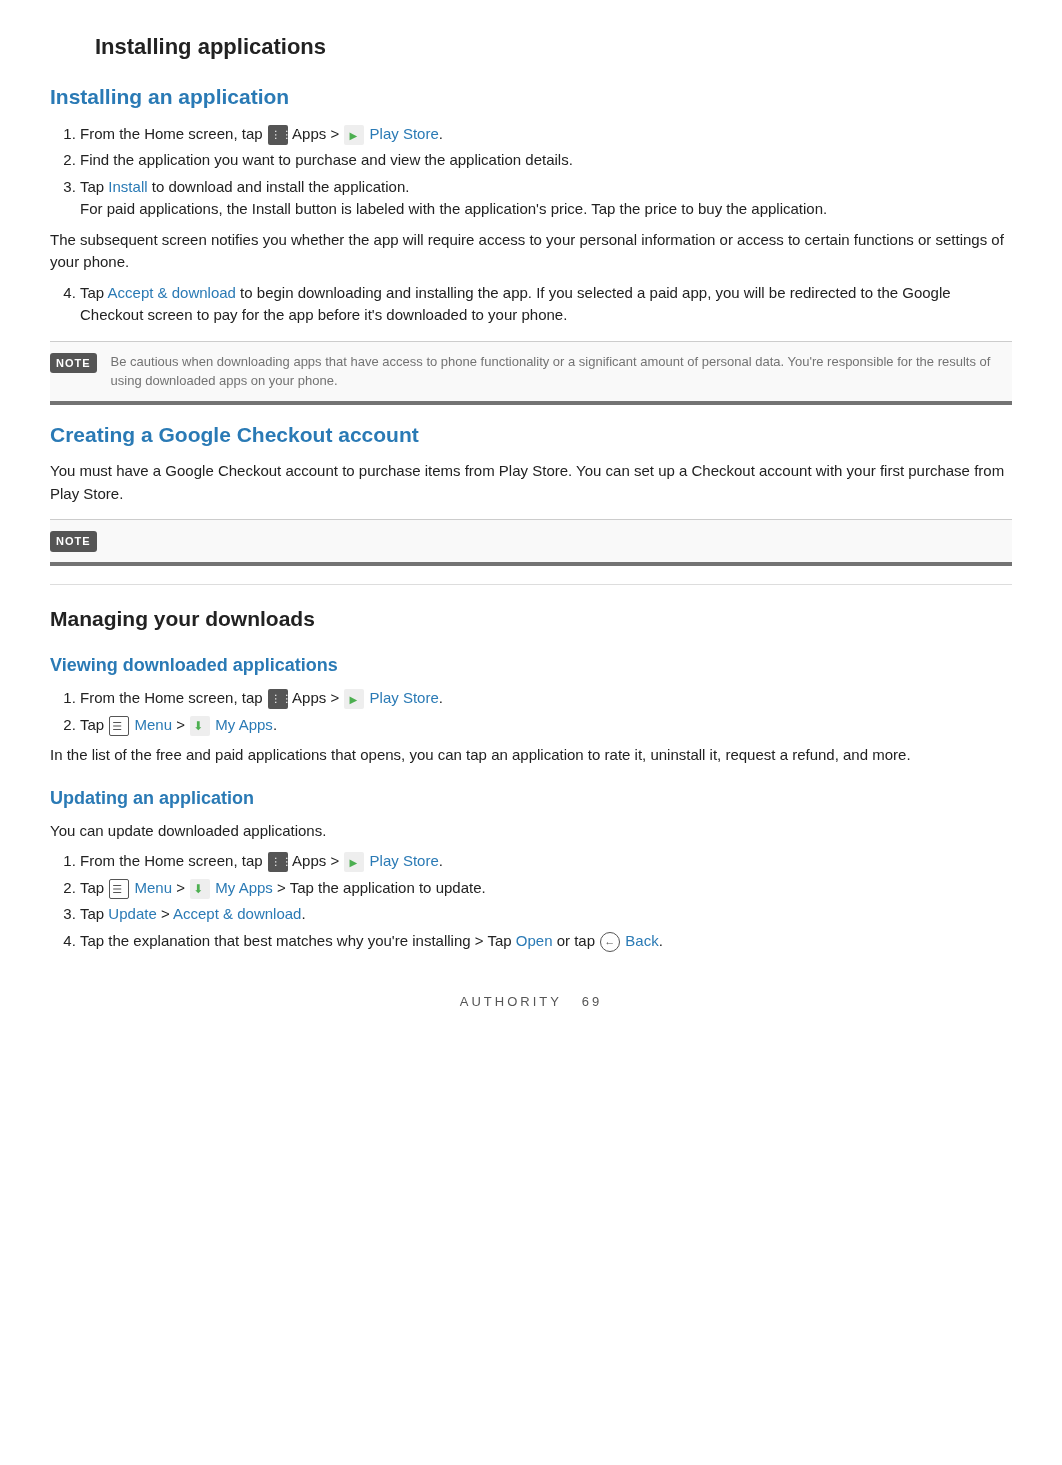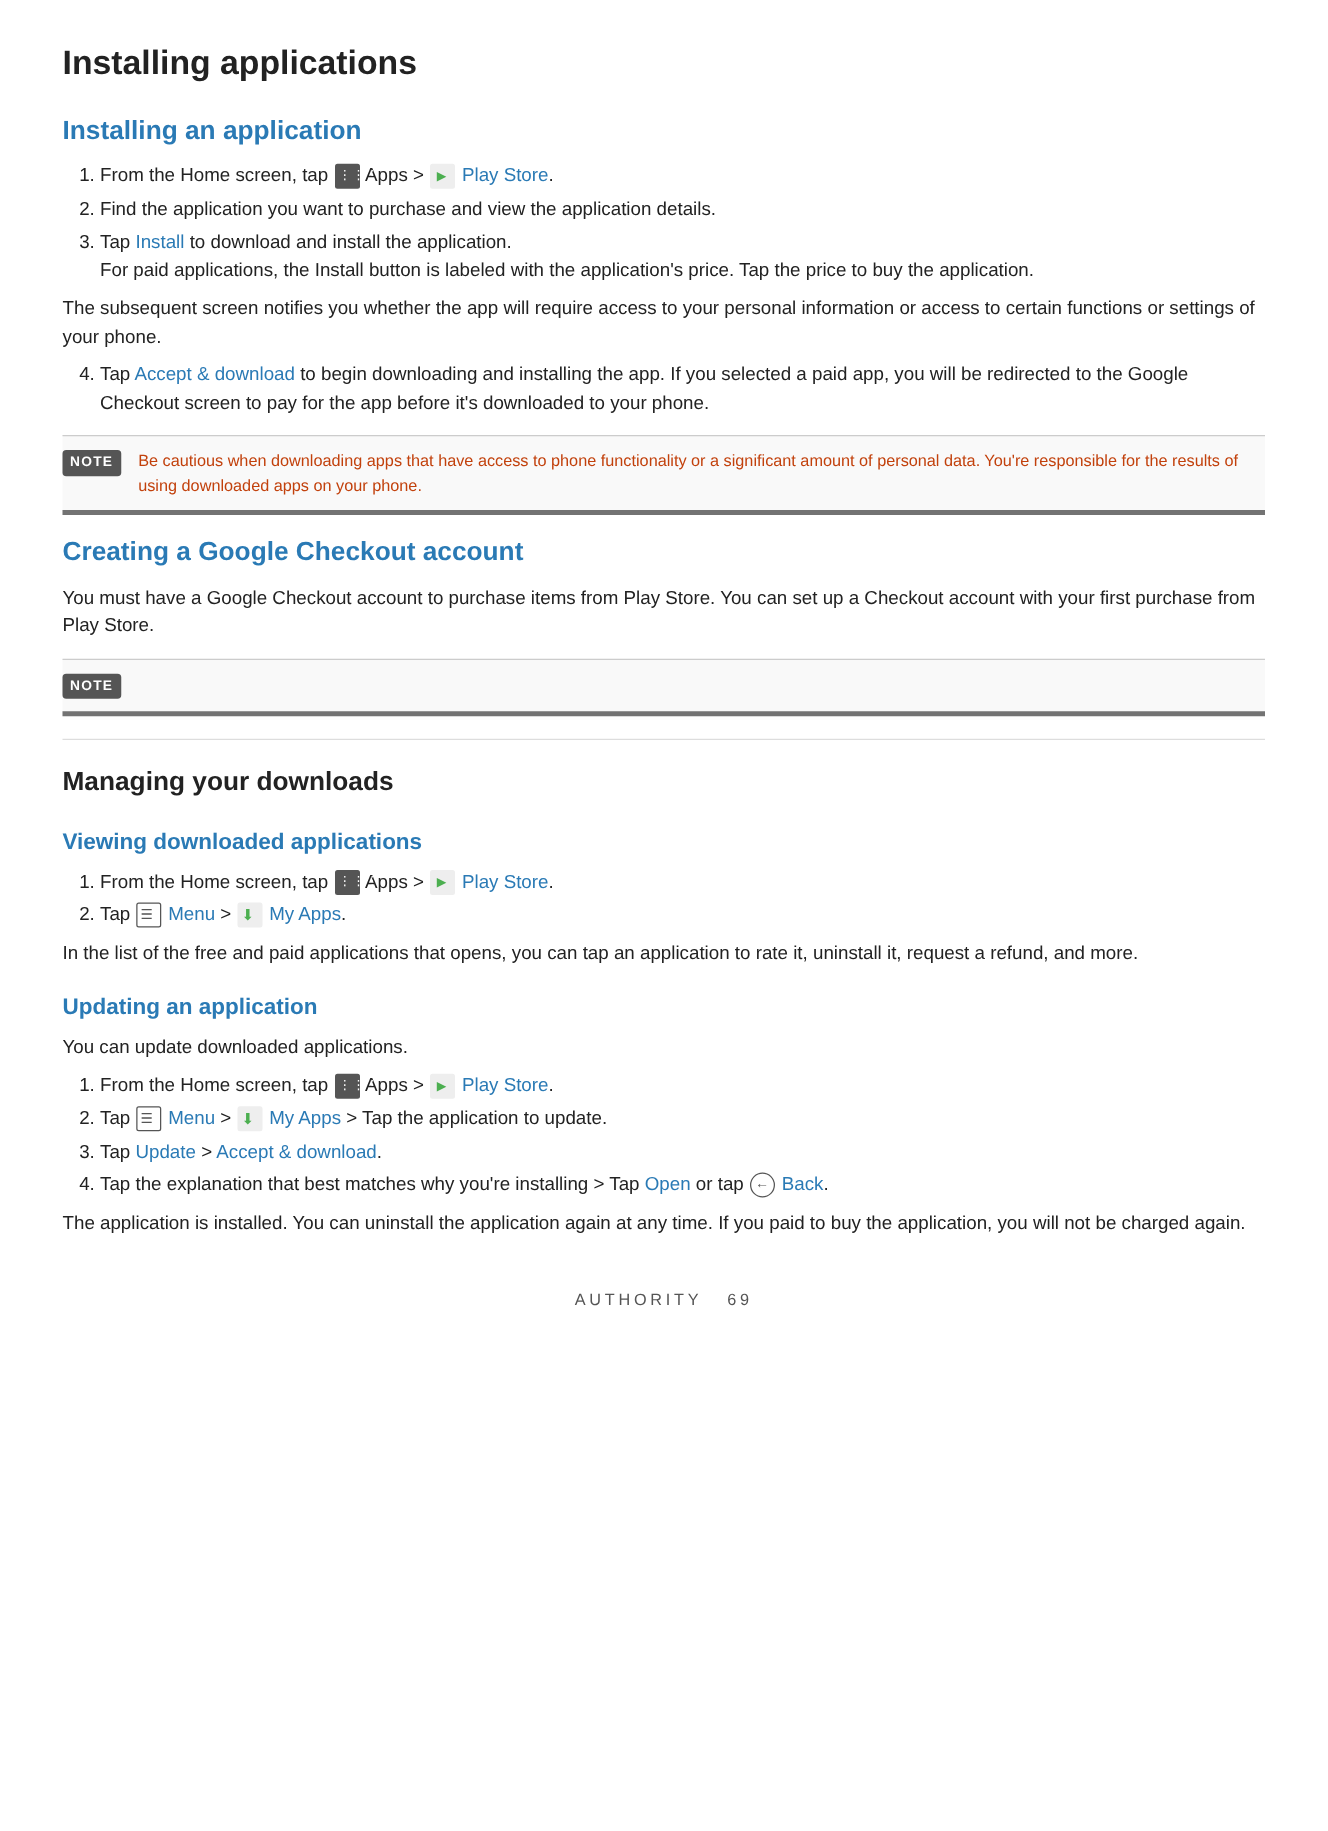--- a/index.html
+++ b/index.html
@@ -7,23 +7,24 @@
       font-family: Arial, sans-serif;
       font-size: 15px;
       color: #222;
       background: #fff;
       width: 1062px;
       min-height: 1465px;
       padding: 30px 50px 50px 50px;
       line-height: 1.5;
     }
     h1 {
-      font-size: 27px;
+      font-size: 22px;
       font-weight: bold;
       margin-bottom: 18px;
+      margin-left: 45px;
     }
     h2 {
       font-size: 21px;
       font-weight: bold;
       color: #2a7ab5;
       margin-bottom: 10px;
       margin-top: 4px;
     }
     h3 {
       font-size: 18px;
@@ -78,21 +79,21 @@
       border-radius: 3px;
       margin-right: 14px;
       min-width: 44px;
       text-align: center;
       letter-spacing: 1px;
       margin-top: 1px;
       flex-shrink: 0;
     }
     .note-text {
       font-size: 13px;
-      color: #c2410c;
+      color: #737373;
       line-height: 1.5;
     }
     .icon-apps {
       display: inline-block;
       vertical-align: middle;
       width: 20px;
       height: 20px;
       background: #555;
       border-radius: 2px;
       position: relative;
@@ -296,21 +297,20 @@
         <li>
           Tap <span class="link-blue">Update</span> &gt; <span class="link-blue">Accept &amp; download</span>.
         </li>
         <li>
           Tap the explanation that best matches why you're installing &gt; Tap <span class="link-blue">Open</span> or tap
           <span class="icon-back"></span>
           <span class="link-blue"> <span>Back</span></span>.
         </li>
       </ol>
 
-      <p>The application is installed. You can uninstall the application again at any time. If you paid to buy the application, you will not be charged again.</p>
     </div>
   </div>
 
   <div class="footer">
     <span>AUTHORITY</span>&nbsp;&nbsp;
     <span>69</span>
   </div>
 
 </div>
 

